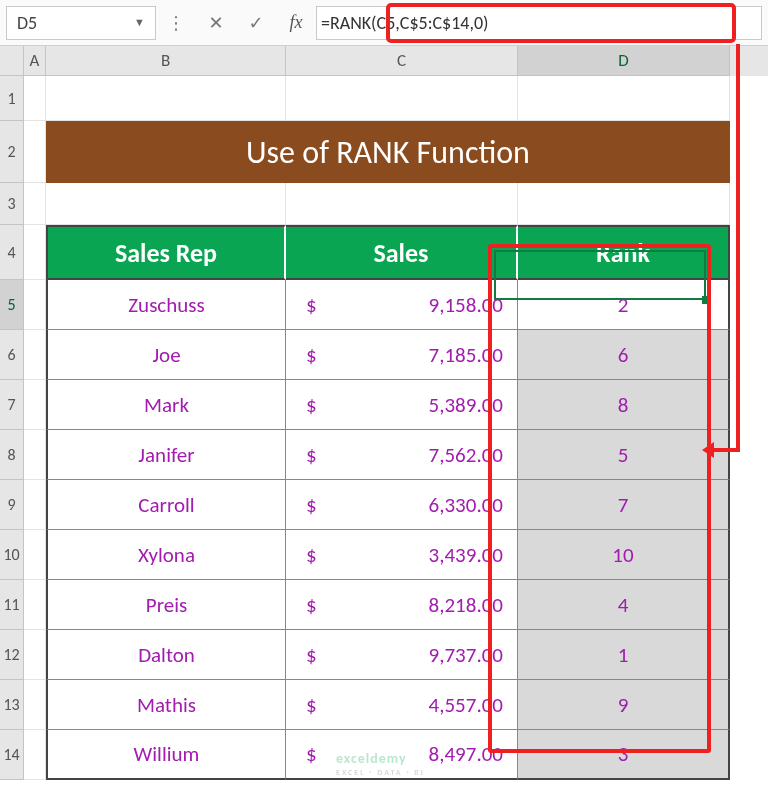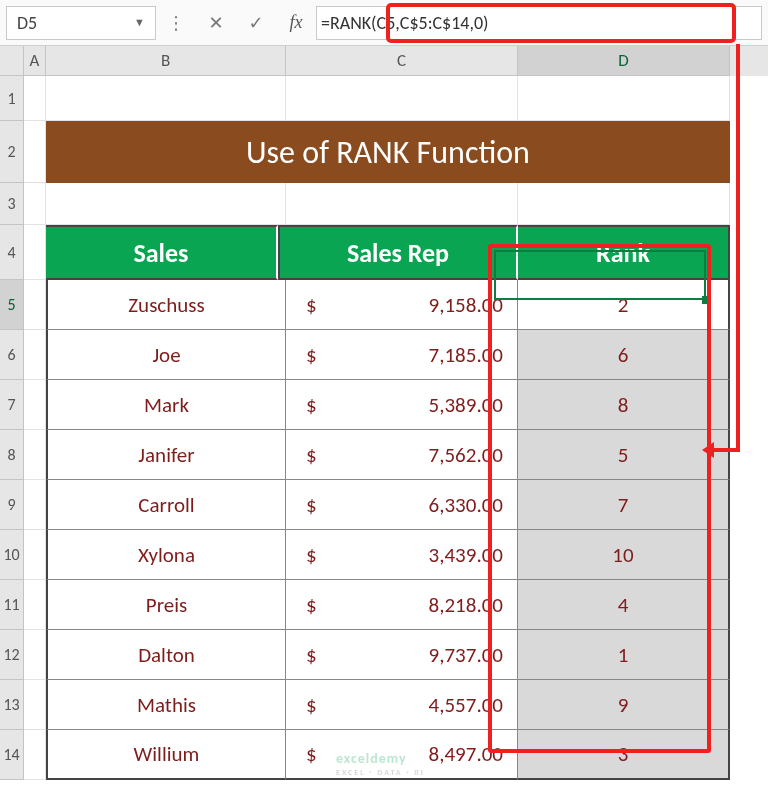--- a/index.html
+++ b/index.html
@@ -116,21 +116,21 @@
   .row-hdr.active { background: #d2d2d2; color: #0a6332; font-weight: 500; }
 
   .cells { position: relative; }
   .row { display: flex; }
   .cell {
     border-right: 1px solid #e3e3e3;
     border-bottom: 1px solid #e3e3e3;
     display: flex;
     align-items: center;
     font-size: 20px;
-    color: #7f1d1d;
+    color: #a21caf;
     background: #fff;
     overflow: hidden;
   }
 
   
   .title-cell {
     width: 684px;
     background: #8a4b1e;
     color: #fff;
     font-size: 32px;
@@ -316,22 +316,22 @@
 
       <div class="row">
         <div class="cell col-A h-r3"></div>
         <div class="cell col-B h-r3"></div>
         <div class="cell col-C h-r3"></div>
         <div class="cell col-D h-r3"></div>
       </div>
 
       <div class="row">
         <div class="cell col-A h-r4"></div>
+        <div class="cell th first col-B h-r4">Sales Rep</div>
         <div class="cell th col-C h-r4">Sales</div>
-        <div class="cell th first col-B h-r4">Sales Rep</div>
         <div class="cell th last col-D h-r4">Rank</div>
       </div>
 
       <div id="data-rows">
           <div class="row">
             <div class="cell col-A h-data"></div>
             <div class="cell td first col-B h-data">Zuschuss</div>
             <div class="cell td sales-cell col-C h-data">
               <span class="cur">$</span>
               <span class="val">9,158.00</span>

